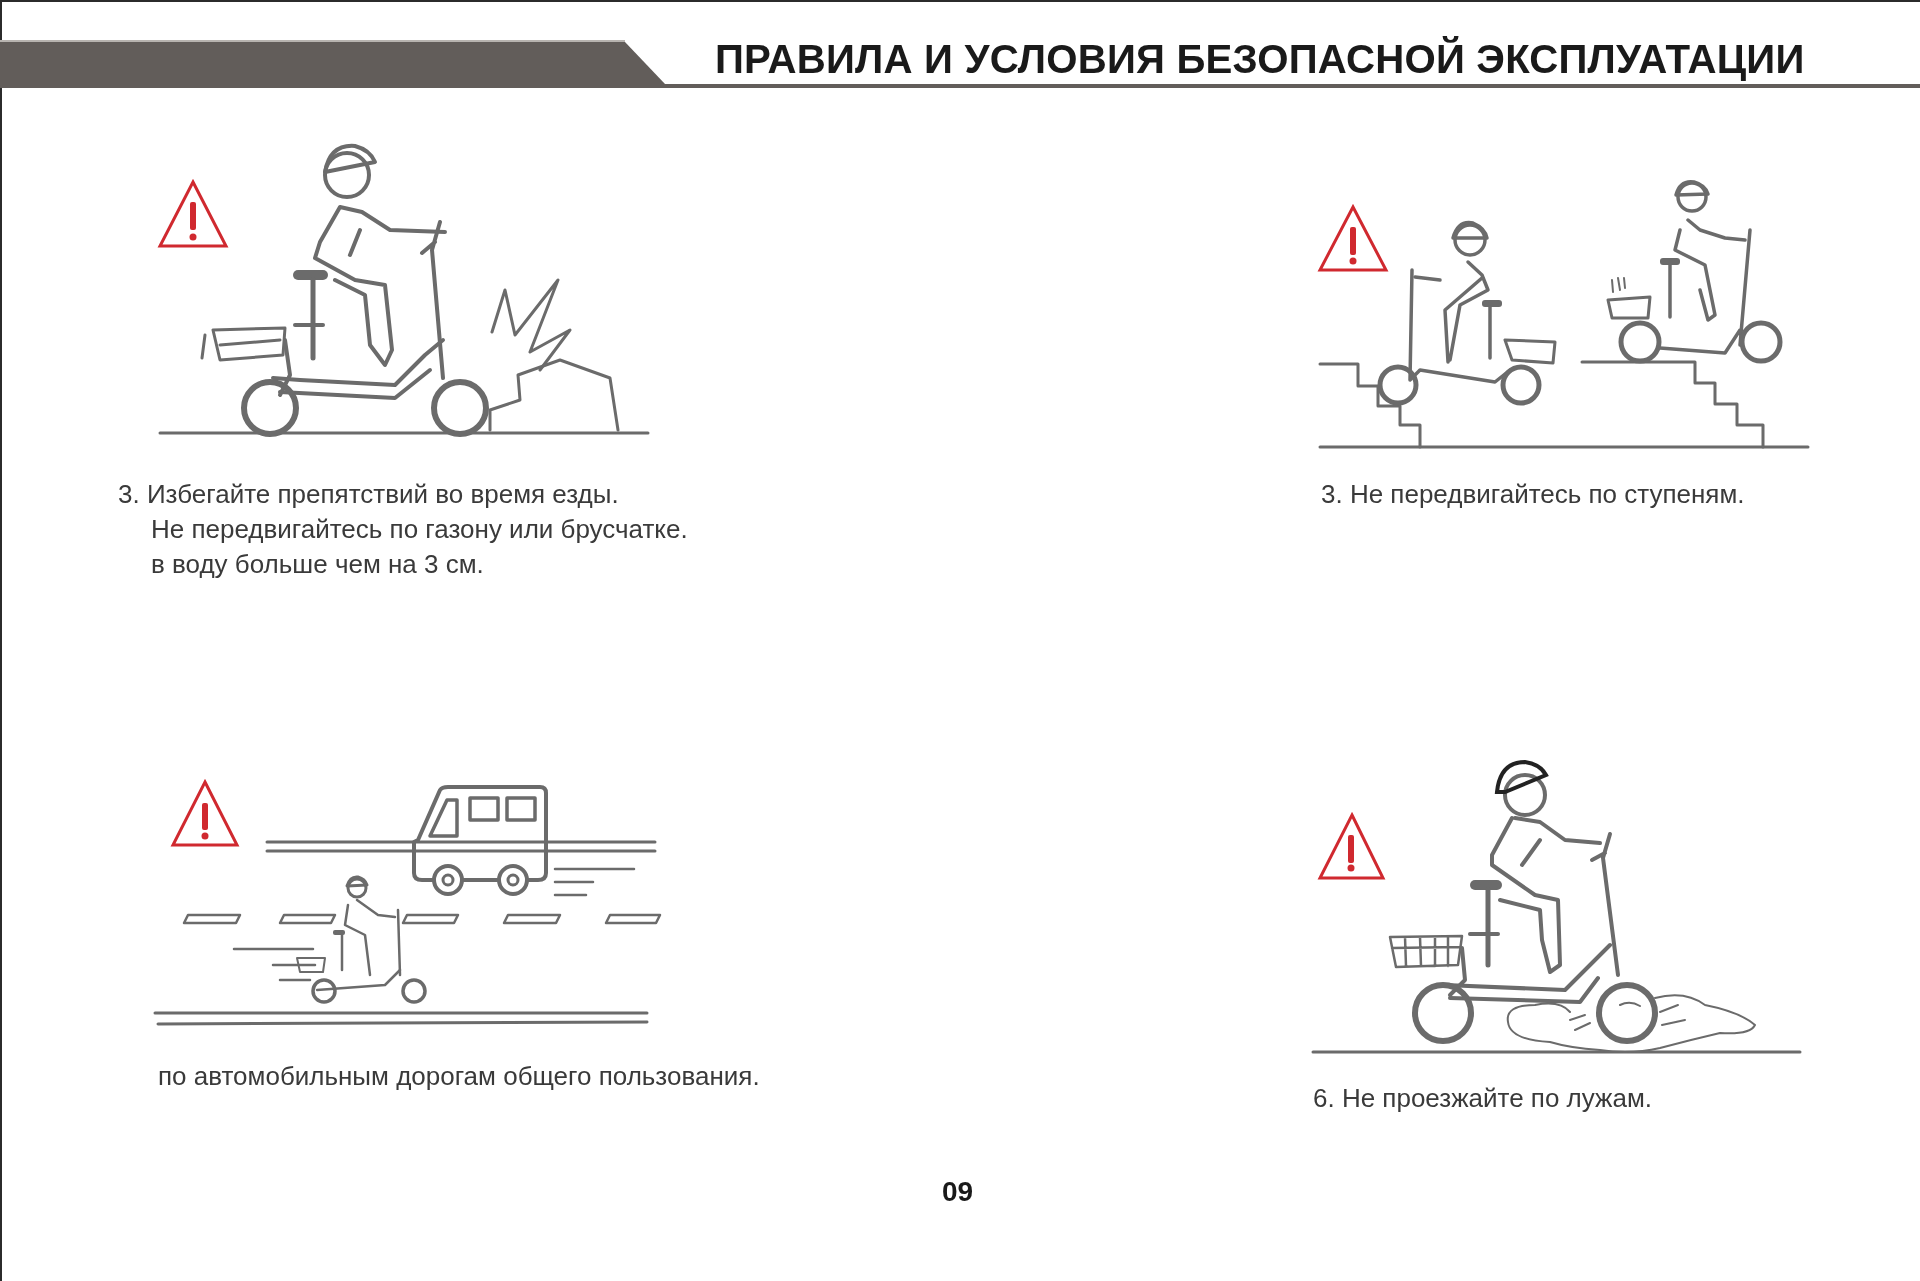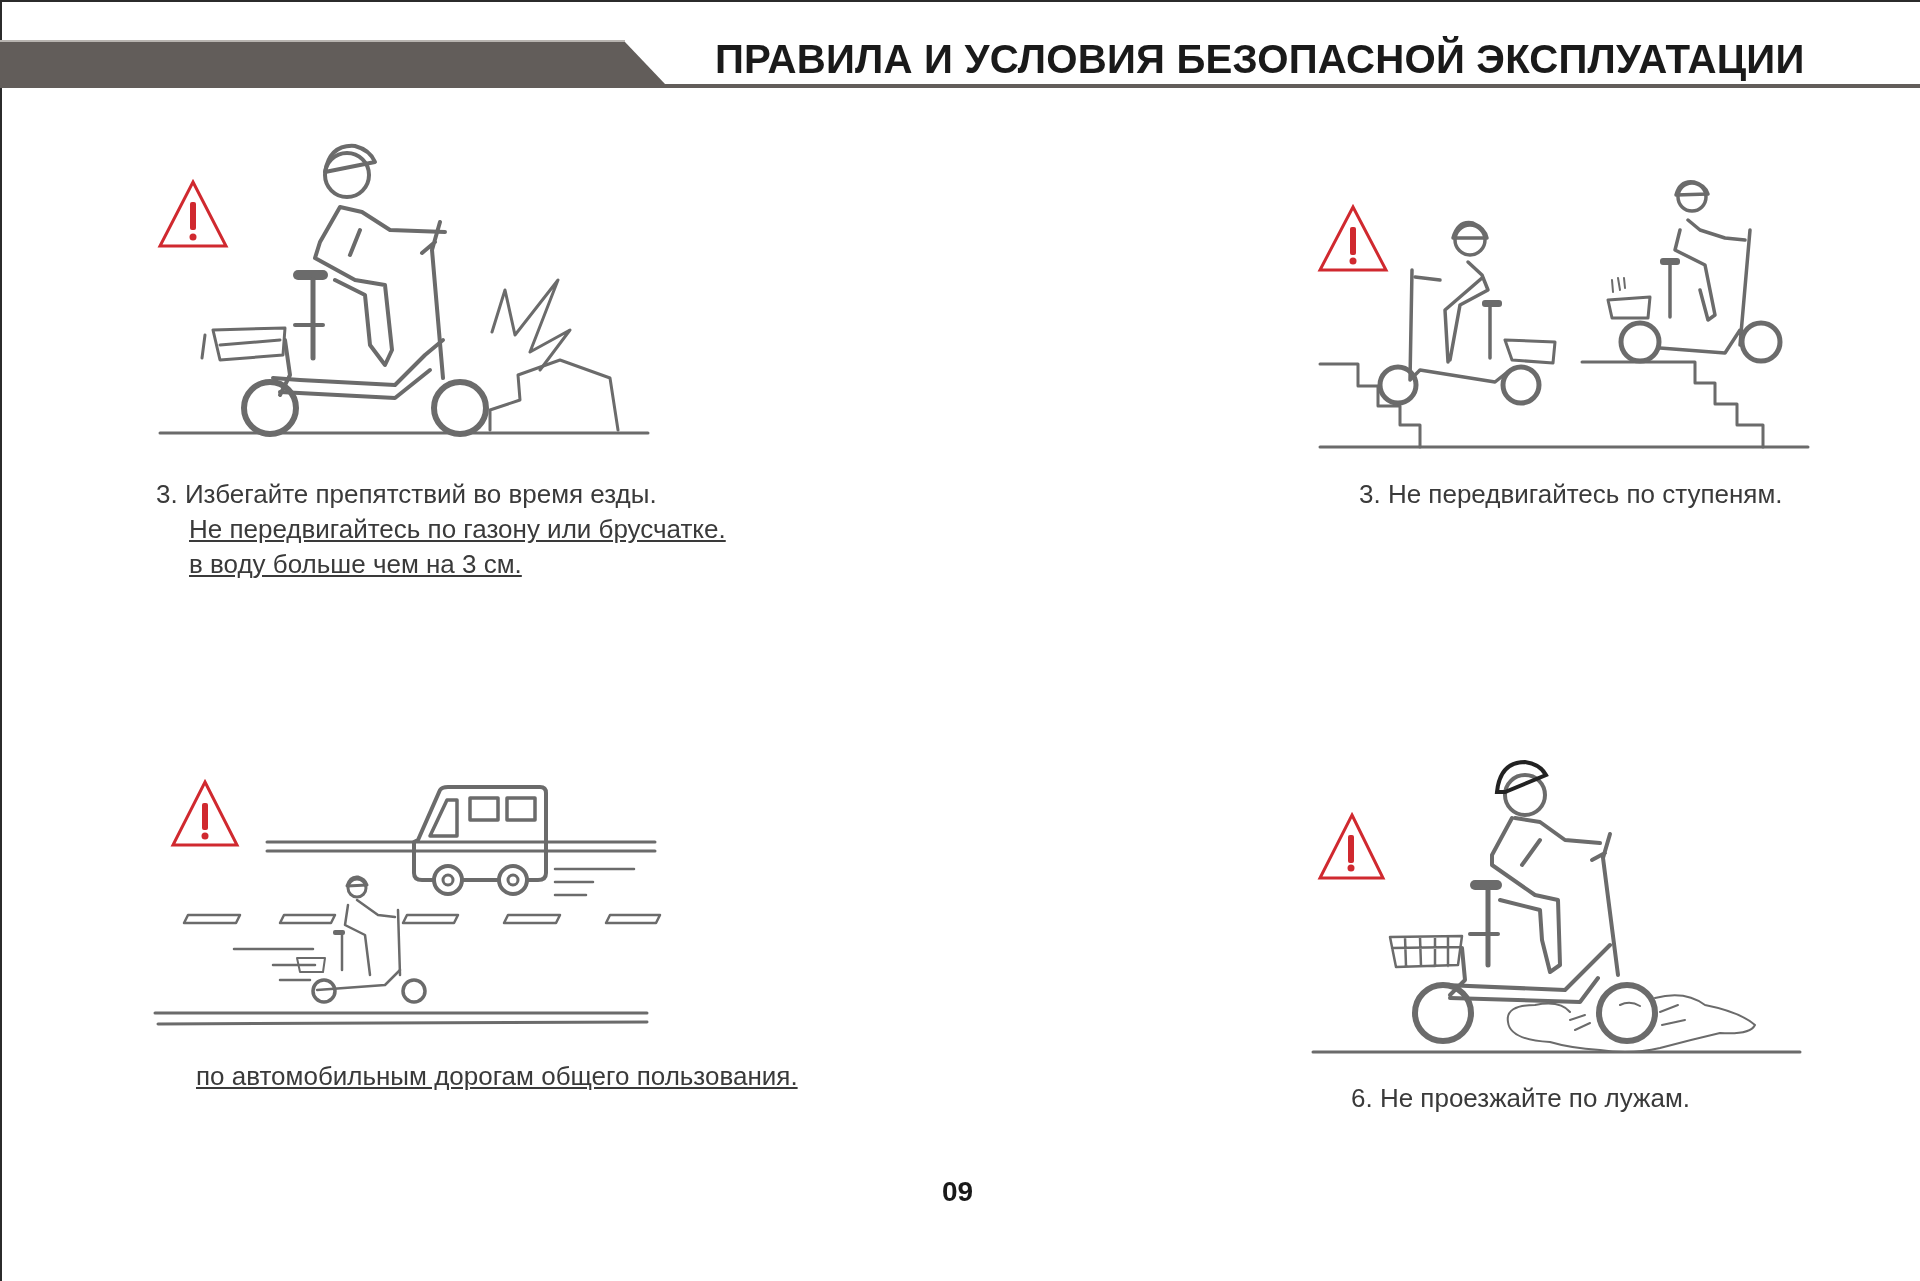--- a/index.html
+++ b/index.html
@@ -2,22 +2,22 @@
 <html><head>
 <meta charset="utf-8">
 <style>
   html,body{margin:0;padding:0;background:#fff;}
   body{width:1920px;height:1281px;position:relative;overflow:hidden;font-family:"Liberation Sans",sans-serif;}
   .frame-top{position:absolute;left:0;top:0;width:1920px;height:2px;background:#2b2b2b;}
   .frame-left{position:absolute;left:0;top:0;width:2px;height:1281px;background:#2b2b2b;}
   .header-bar{position:absolute;left:0;top:0;width:1920px;height:100px;}
   .title{position:absolute;left:715px;top:36px;font-size:41px;font-weight:bold;color:#1a1a1a;letter-spacing:0.2px;white-space:nowrap;transform:scaleX(0.98);transform-origin:left;}
   .caption{position:absolute;font-size:26px;color:#3a3a3a;line-height:35px;white-space:nowrap;}
-  .caption .line{display:block;margin-left:38px;}
-  .caption .indent{padding-left:33px;text-decoration:underline;}
+  .caption .line{display:block;}
+  .caption .indent{padding-left:33px;}
   .illus{position:absolute;}
   .page-num{position:absolute;left:942px;top:1176px;font-size:28px;font-weight:bold;color:#1a1a1a;}
   svg .s{fill:none;stroke:#6b6b6b;stroke-linecap:round;stroke-linejoin:round;}
   svg .warn{fill:none;stroke:#d0292f;stroke-width:3;}
   svg .warnf{fill:#d0292f;}
 </style>
 </head>
 <body>
 
 <div class="frame-top"></div>

